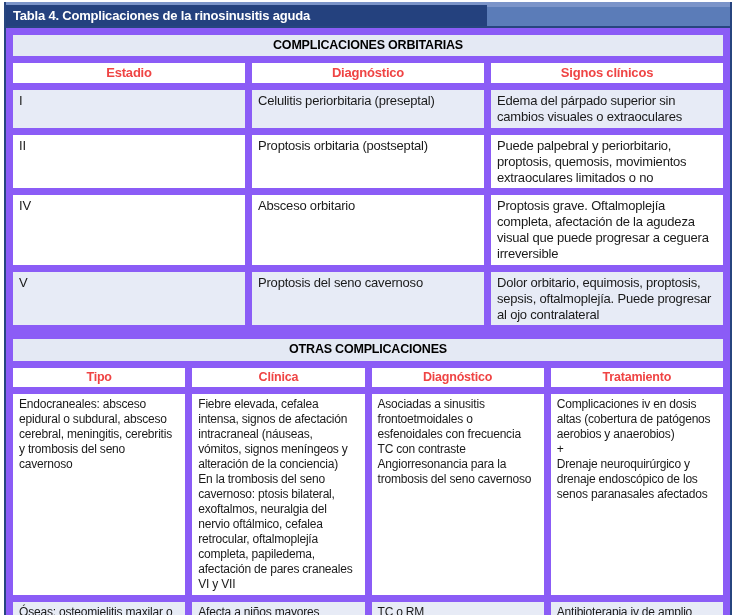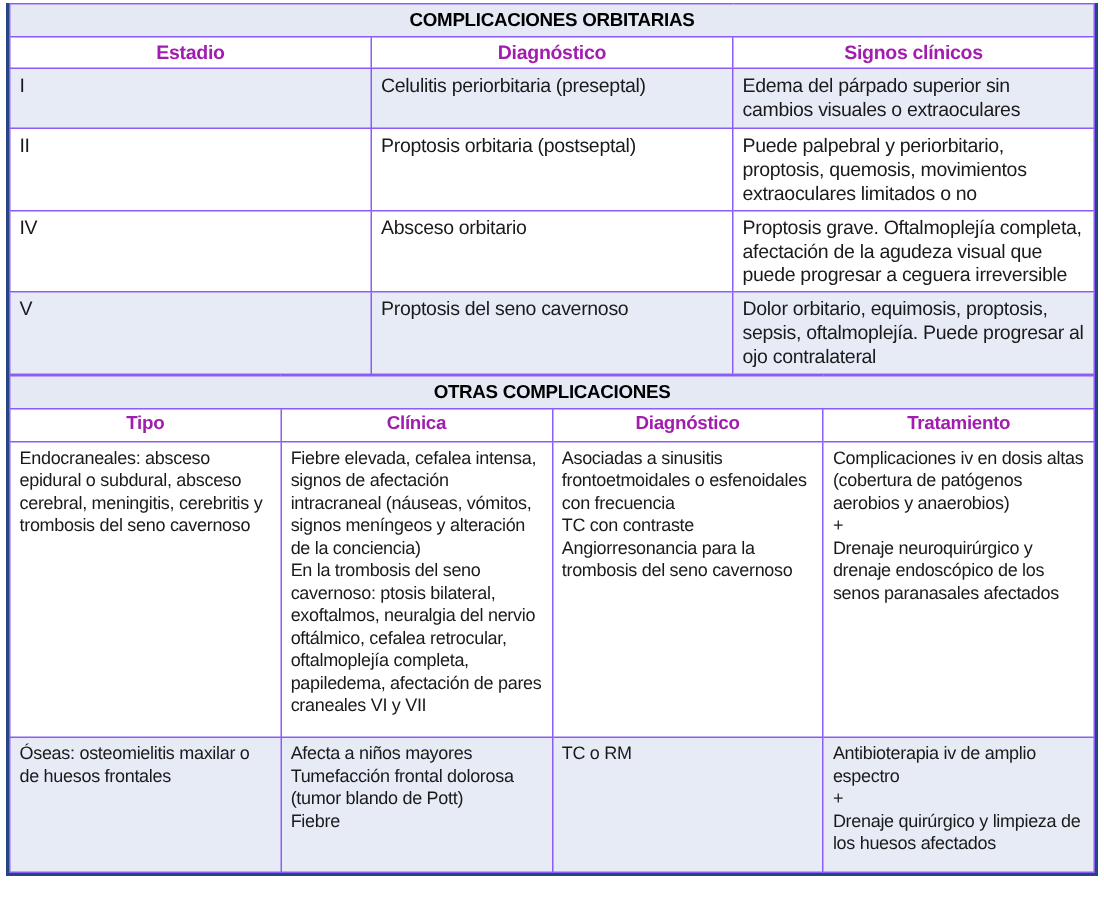--- a/index.html
+++ b/index.html
@@ -41,56 +41,59 @@
     padding-left: 7px;
     white-space: nowrap;
     overflow: hidden;
   }
   table {
     width: 100%;
     border-collapse: collapse;
     table-layout: fixed;
   }
   td {
-    border: 1px solid #8b5cf6;
+    border: 7px solid #8b5cf6;
     vertical-align: top;
     padding: 3px 6px;
     font-size: 13px;
     line-height: 1.22;
   }
   .band-row td {
     background: #e4e9f4;
     text-align: center;
     font-weight: bold;
     font-size: 12.5px;
     color: #000000;
     padding: 3px 4px;
   }
   .head-row td {
     background: #ffffff;
     text-align: center;
     font-weight: bold;
-    color: #a21caf;
+    color: #ef4444;
     padding: 2px 4px;
   }
   .shaded td { background: #e7ebf6; }
   .t1 .c-estadio  { width: 91px; }
   .t1 .c-diag     { width: 210px; }
   .t2 td { font-size: 12px; line-height: 1.25; white-space: pre-line; }
   .t2 .band-row td, .t2 .head-row td { white-space: normal; font-size: 12.5px; line-height: 1.22; }
   .t2 .c-tipo  { width: 171px; }
   .t2 .c-clin  { width: 213px; margin-left: 36px; }
   .t2 .c-diag2 { width: 184px; }
 </style>
 </head>
 <body>
 
 <div class="page">
   <div class="tablewrap">
 
+    <div class="titlebar">
+      <div class="title-chip">Tabla 4. Complicaciones de la rinosinusitis aguda</div>
+    </div>
 
     <table class="t1">
       <tbody>
           <tr class="band-row">
         <td colspan="3">COMPLICACIONES ORBITARIAS</td>
       </tr>
       <tr class="head-row">
         <td class="c-estadio" style="height:19px">Estadio</td>
         <td class="c-diag">Diagnóstico</td>
         <td>Signos clínicos</td>

